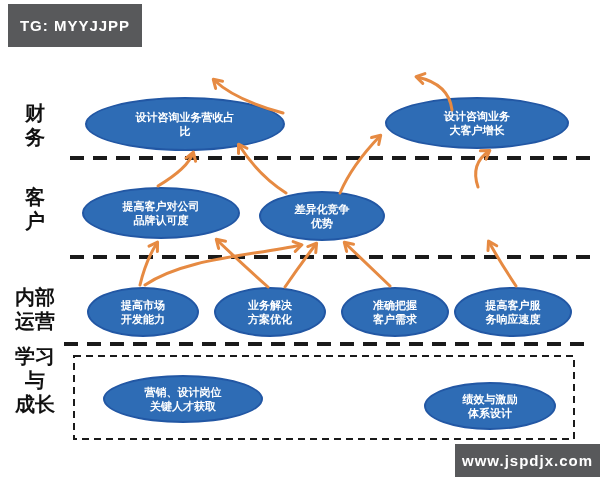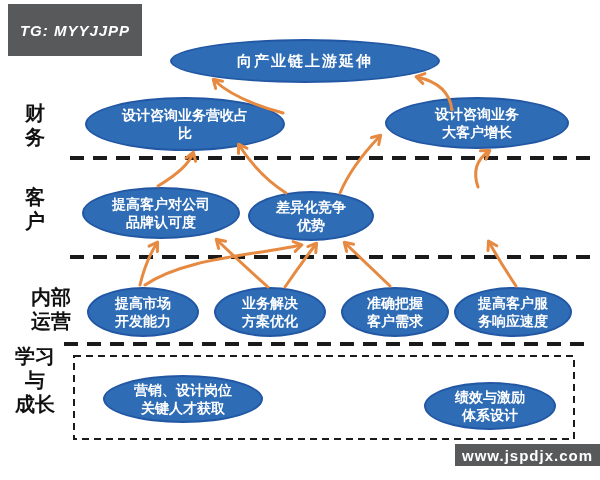--- a/index.html
+++ b/index.html
@@ -7,67 +7,66 @@
     position:relative;width:600px;height:480px;background:#ffffff;overflow:hidden;
     font-family:"Liberation Sans","DejaVu Sans",sans-serif;
   }
   svg.layer{position:absolute;left:0;top:0;pointer-events:none;}
   #bg-layer{z-index:1;}
   #arrow-layer{z-index:3;}
   .node{
     position:absolute;z-index:2;
     background:#2e6cb5;border:2px solid #2257a4;border-radius:50%;
     display:flex;align-items:center;justify-content:center;
-    color:#ffffff;font-weight:bold;font-size:14px;line-height:1.3;
+    color:#ffffff;font-weight:bold;font-size:11px;line-height:1.3;
     text-align:center;white-space:pre-line;box-sizing:border-box;
   }
   .node.big{font-size:15px;letter-spacing:2px;}
   .plabel{
     position:absolute;z-index:2;color:#111111;font-weight:bold;font-size:20px;
     line-height:1.2;text-align:center;white-space:pre-line;
     display:flex;align-items:center;justify-content:center;
   }
   .badge{
     position:absolute;z-index:5;background:#58595b;color:#ffffff;
     font-weight:bold;display:flex;align-items:center;justify-content:center;
     font-size:15px;letter-spacing:1px;
   }
-  #badge-top-left{left:8px;top:4px;width:134px;height:52px;font-style:italic;}
-  #badge-bottom-right{left:455px;top:444px;width:145px;height:22px;font-size:15px;}
+  #badge-top-left{left:8px;top:4px;width:134px;height:43px;}
+  #badge-bottom-right{left:455px;top:444px;width:145px;height:33px;font-size:15px;}
 </style>
 </head>
 <body>
 
 <div id="canvas">
 
   <svg id="bg-layer" class="layer" width="600" height="480">
     <line x1="70" y1="158" x2="592" y2="158" stroke="#1a1a1a" stroke-width="4" stroke-dasharray="14 9"></line>
     <line x1="70" y1="257" x2="592" y2="257" stroke="#1a1a1a" stroke-width="4" stroke-dasharray="14 9"></line>
     <line x1="64" y1="344" x2="592" y2="344" stroke="#1a1a1a" stroke-width="4" stroke-dasharray="14 9"></line>
     <rect x="74" y="356" width="500" height="83" fill="none" stroke="#1a1a1a" stroke-width="2" stroke-dasharray="7 5"></rect>
   </svg>
 
   <div class="plabel" style="left:6px;top:94px;width:58px;height:62px;">财
 务</div>
   <div class="plabel" style="left:6px;top:178px;width:58px;height:62px;">客
 户</div>
-  <div class="plabel" style="left:22px;top:280px;width:58px;height:58px;text-align:center;">内部
+  <div class="plabel" style="left:6px;top:280px;width:58px;height:58px;text-align:center;">内部
 运营</div>
   <div class="plabel" style="left:6px;top:336px;width:58px;height:88px;">学习
 与
 成长</div>
 
-  <div class="node big" style="left:170px;top:39px;width:270px;height:44px;">向产业链上游延伸</div>
   <div class="node" style="left:85px;top:97px;width:200px;height:54px;">设计咨询业务营收占
 比</div>
   <div class="node" style="left:385px;top:97px;width:184px;height:52px;">设计咨询业务
 大客户增长</div>
   <div class="node" style="left:82px;top:187px;width:158px;height:52px;">提高客户对公司
 品牌认可度</div>
-  <div class="node" style="left:248px;top:191px;width:126px;height:50px;">差异化竞争
+  <div class="node" style="left:259px;top:191px;width:126px;height:50px;">差异化竞争
 优势</div>
   <div class="node" style="left:87px;top:287px;width:112px;height:50px;">提高市场
 开发能力</div>
   <div class="node" style="left:214px;top:287px;width:112px;height:50px;">业务解决
 方案优化</div>
   <div class="node" style="left:454px;top:287px;width:118px;height:50px;">提高客户服
 务响应速度</div>
   <div class="node" style="left:341px;top:287px;width:108px;height:50px;">准确把握
 客户需求</div>
   <div class="node" style="left:103px;top:375px;width:160px;height:48px;">营销、设计岗位

